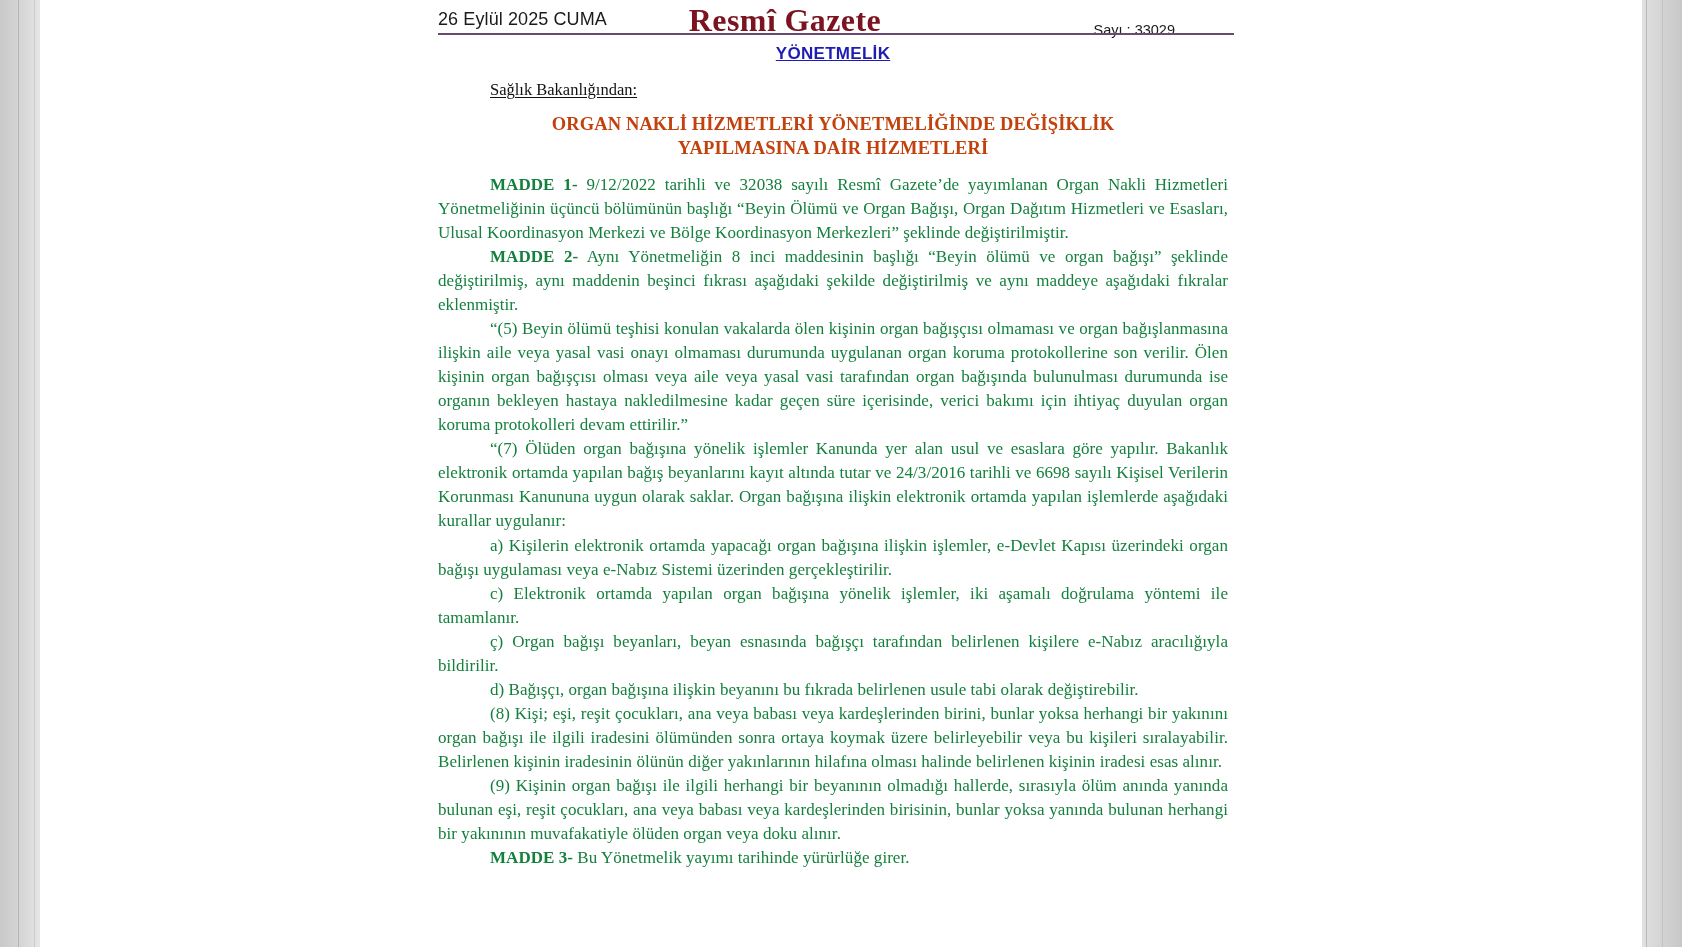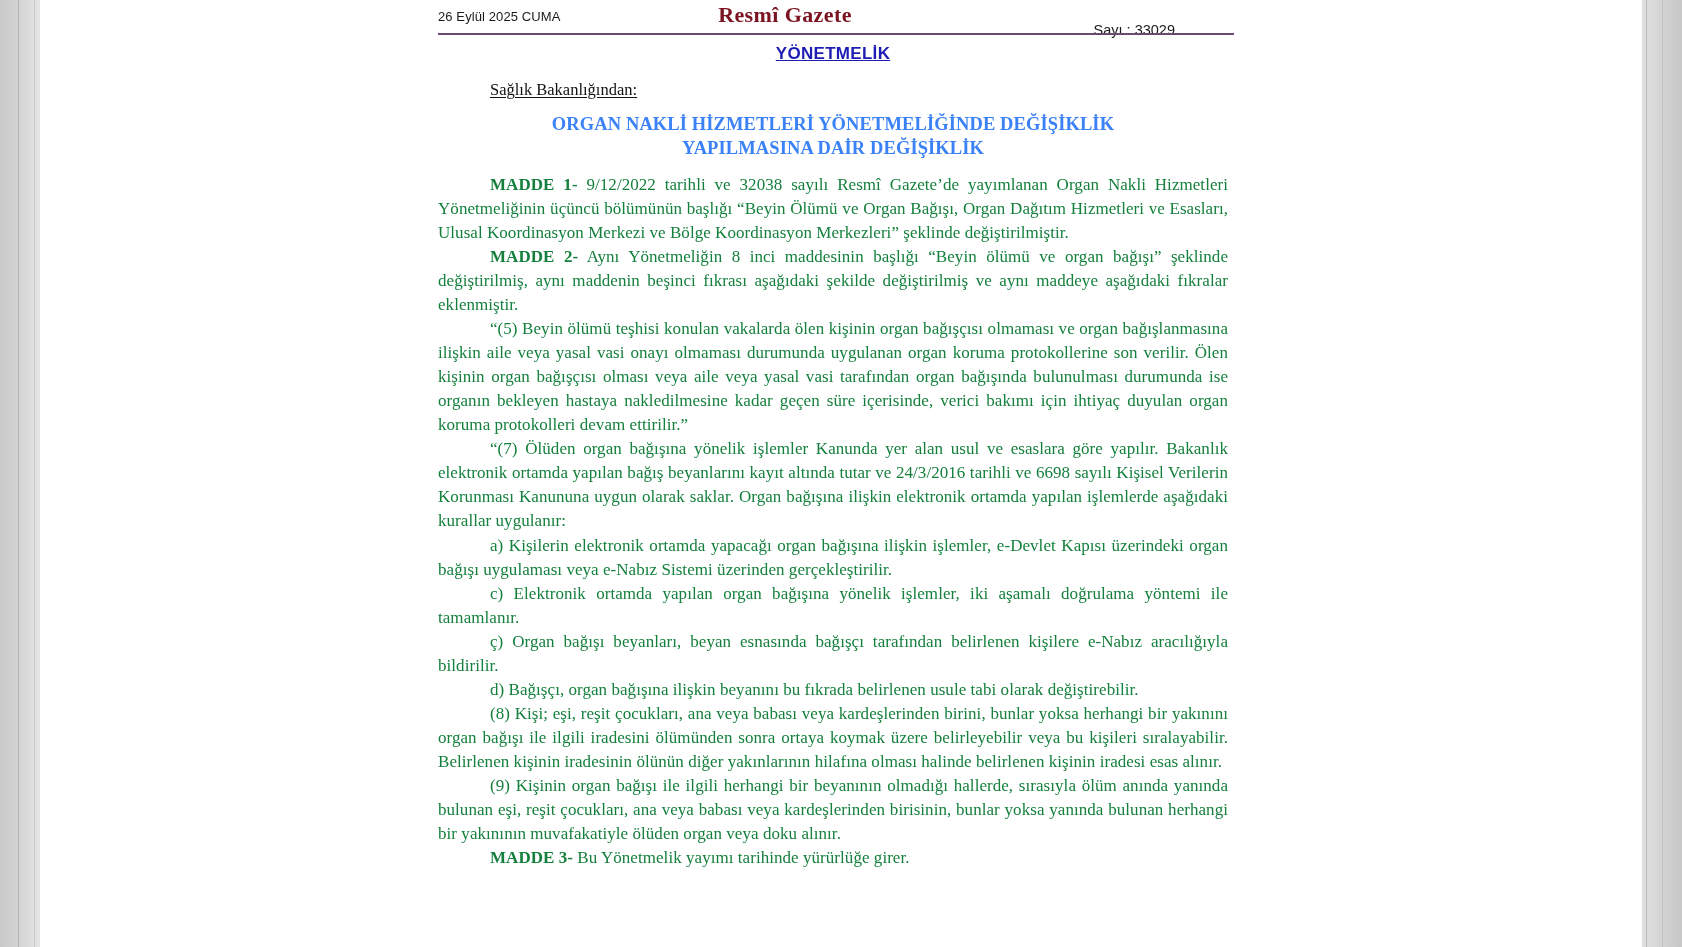--- a/index.html
+++ b/index.html
@@ -55,33 +55,33 @@
     left: 345px;
     top: 2px;
     width: 800px;
     height: 34px;
   }
   .masthead-date {
     position: absolute;
     left: 53px;
     top: 7px;
     font-family: "Liberation Sans", "DejaVu Sans", sans-serif;
-    font-size: 13px;
+    font-size: 18px;
     color: #1a1a1a;
     letter-spacing: 0.1px;
     white-space: nowrap;
   }
   .masthead-title {
     position: absolute;
     left: 0;
     right: 0;
     top: 0px;
     text-align: center;
     font-family: "Liberation Serif", "DejaVu Serif", serif;
-    font-size: 22px;
+    font-size: 32px;
     font-weight: 700;
     color: #7b1420;
     letter-spacing: 0.4px;
   }
   .masthead-issue {
     position: absolute;
     right: 10px;
     top: 20px;
     font-family: "Liberation Sans", "DejaVu Sans", sans-serif;
     font-size: 14.5px;
@@ -122,21 +122,21 @@
     color: #111;
     text-decoration: underline;
     text-underline-offset: 2px;
     display: inline-block;
   }
 
   .doc-title {
     text-align: center;
     font-size: 18.5px;
     font-weight: 700;
-    color: #3b82f6;
+    color: #c2410c;
     line-height: 1.32;
     letter-spacing: 0.1px;
     margin: 2px 0 12px 0;
   }
 
   p.para {
     margin: 0;
     font-size: 17px;
     line-height: 1.415;
     color: #15803d;
@@ -172,21 +172,21 @@
     <div class="doc">
 
       <div class="kind-heading">YÖNETMELİK</div>
 
       <div>
         <span class="authority">Sağlık Bakanlığından:</span>
       </div>
 
       <div class="doc-title">
         <span>ORGAN NAKLİ HİZMETLERİ YÖNETMELİĞİNDE DEĞİŞİKLİK</span><br>
-        <span>YAPILMASINA DAİR DEĞİŞİKLİK</span>
+        <span>YAPILMASINA DAİR HİZMETLERİ</span>
       </div>
 
       <div id="paragraphs">
           <p class="para"><span class="madde">MADDE 1-</span><span> 9/12/2022 tarihli ve 32038 sayılı Resmî Gazete’de yayımlanan Organ Nakli Hizmetleri Yönetmeliğinin üçüncü bölümünün başlığı “Beyin Ölümü ve Organ Bağışı, Organ Dağıtım Hizmetleri ve Esasları, Ulusal Koordinasyon Merkezi ve Bölge Koordinasyon Merkezleri” şeklinde değiştirilmiştir.</span></p>
           <p class="para"><span class="madde">MADDE 2-</span><span> Aynı Yönetmeliğin 8 inci maddesinin başlığı “Beyin ölümü ve organ bağışı” şeklinde değiştirilmiş, aynı maddenin beşinci fıkrası aşağıdaki şekilde değiştirilmiş ve aynı maddeye aşağıdaki fıkralar eklenmiştir.</span></p>
           <p class="para"><span>“(5) Beyin ölümü teşhisi konulan vakalarda ölen kişinin organ bağışçısı olmaması ve organ bağışlanmasına ilişkin aile veya yasal vasi onayı olmaması durumunda uygulanan organ koruma protokollerine son verilir. Ölen kişinin organ bağışçısı olması veya aile veya yasal vasi tarafından organ bağışında bulunulması durumunda ise organın bekleyen hastaya nakledilmesine kadar geçen süre içerisinde, verici bakımı için ihtiyaç duyulan organ koruma protokolleri devam ettirilir.”</span></p>
           <p class="para"><span>“(7) Ölüden organ bağışına yönelik işlemler Kanunda yer alan usul ve esaslara göre yapılır. Bakanlık elektronik ortamda yapılan bağış beyanlarını kayıt altında tutar ve 24/3/2016 tarihli ve 6698 sayılı Kişisel Verilerin Korunması Kanununa uygun olarak saklar. Organ bağışına ilişkin elektronik ortamda yapılan işlemlerde aşağıdaki kurallar uygulanır:</span></p>
           <p class="para"><span>a) Kişilerin elektronik ortamda yapacağı organ bağışına ilişkin işlemler, e-Devlet Kapısı üzerindeki organ bağışı uygulaması veya e-Nabız Sistemi üzerinden gerçekleştirilir.</span></p>
           <p class="para"><span>c) Elektronik ortamda yapılan organ bağışına yönelik işlemler, iki aşamalı doğrulama yöntemi ile tamamlanır.</span></p>
           <p class="para"><span>ç) Organ bağışı beyanları, beyan esnasında bağışçı tarafından belirlenen kişilere e-Nabız aracılığıyla bildirilir.</span></p>

